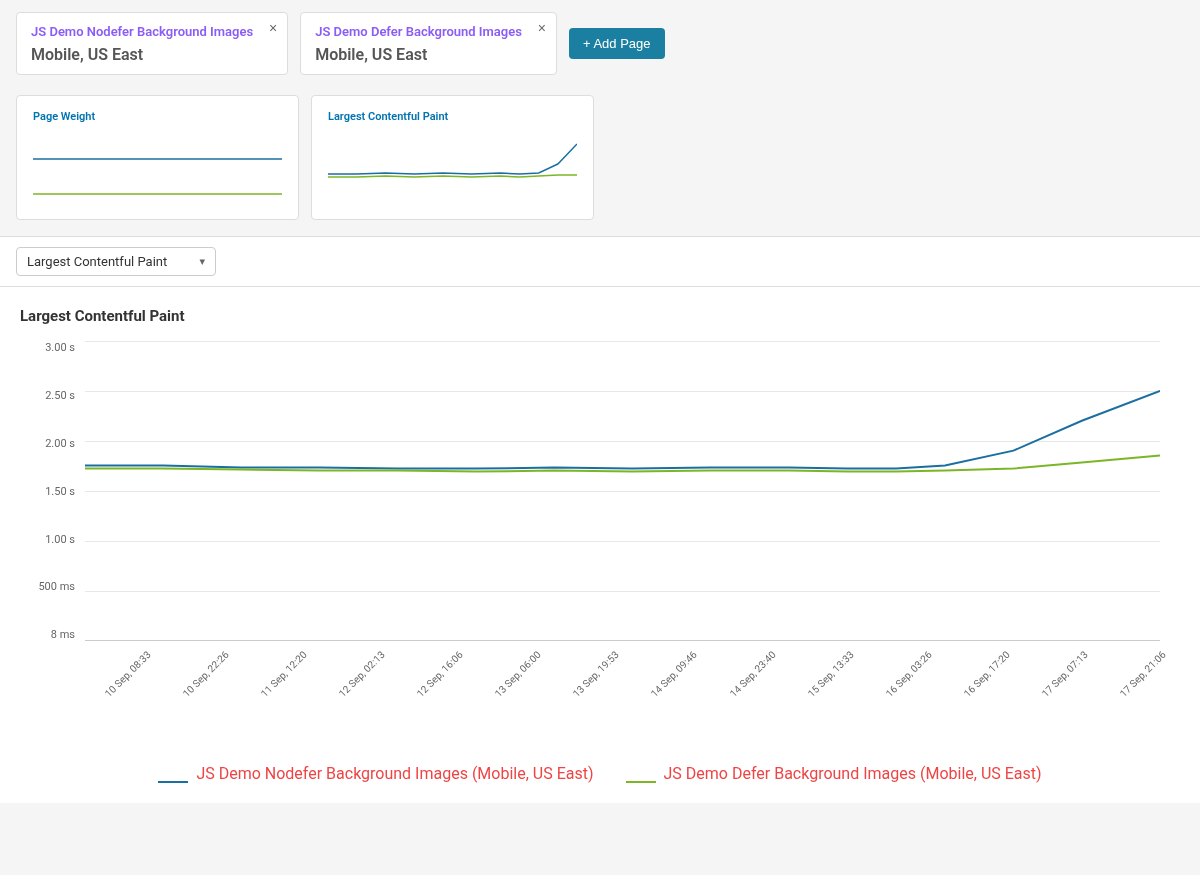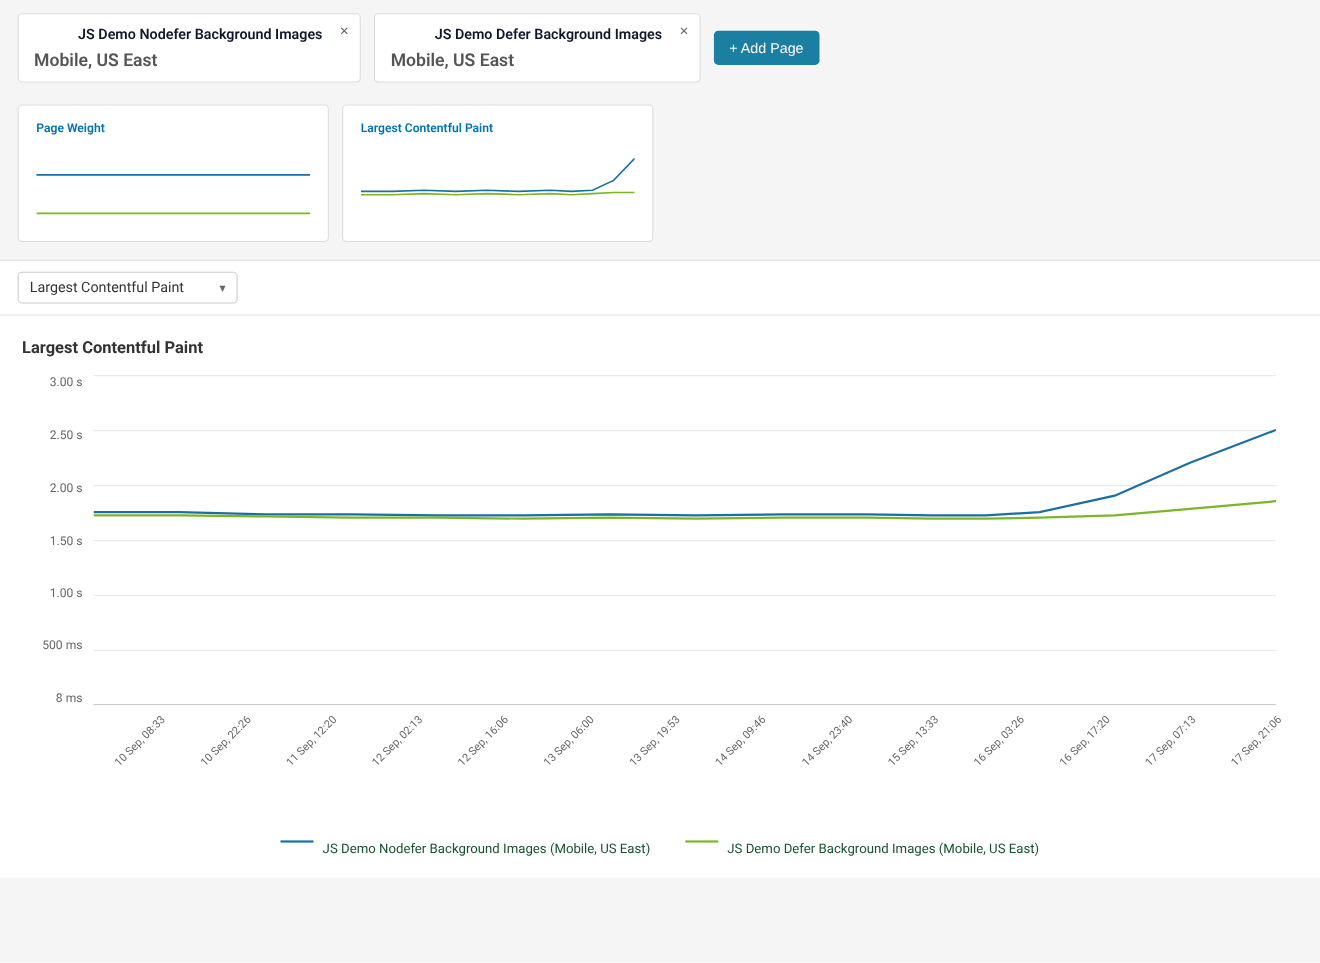--- a/index.html
+++ b/index.html
@@ -18,26 +18,25 @@
       background: #fff;
       border: 1px solid #ddd;
       border-radius: 4px;
       padding: 10px 14px;
       min-width: 220px;
       position: relative;
       cursor: pointer;
     }
 
     .page-tab-title {
-      color: #0f172a;
+      color: #8b5cf6;
       font-size: 13px;
       font-weight: 600;
       padding-right: 20px;
       line-height: 1.4;
-      margin-left: 40px;
     }
 
     .page-tab-subtitle {
       color: #555;
       font-size: 16px;
       font-weight: 600;
       margin-top: 4px;
     }
 
     .page-tab-close {
@@ -187,24 +186,24 @@
     .legend {
       display: flex;
       justify-content: center;
       gap: 32px;
       margin-top: 60px;
       flex-wrap: wrap;
     }
 
     .legend-item {
       display: flex;
-      align-items: flex-start;
+      align-items: flex-end;
       gap: 8px;
-      font-size: 12px;
-      color: #14532d;
+      font-size: 16px;
+      color: #ef4444;
     }
 
     .legend-line {
       width: 30px;
       height: 2px;
       display: inline-block;
     }
 
     
     .mini-svg {

